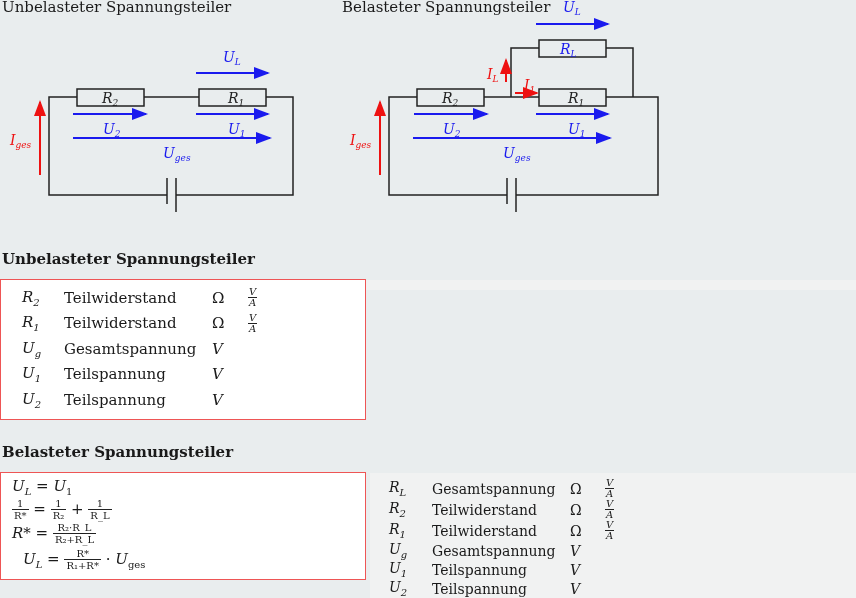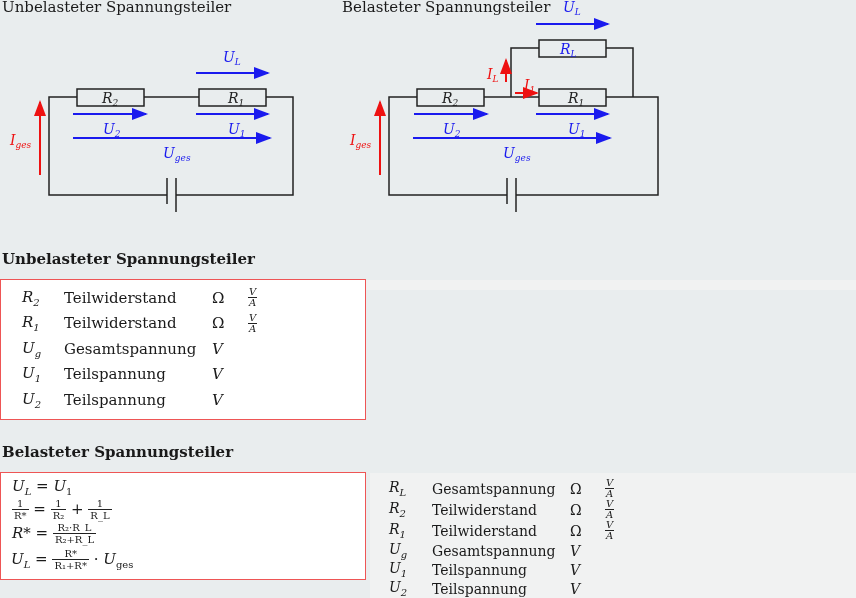--- a/index.html
+++ b/index.html
@@ -157,21 +157,21 @@
     <span>=</span>
     <span class="frac"><span class="n">1</span><span class="d">R₂</span></span>
     <span>+</span>
     <span class="frac"><span class="n">1</span><span class="d">R_L</span></span>
   </div>
   <div class="eq" style="position:absolute;left:11px;top:49px;">
     <i>R*</i>
     <span>=</span>
     <span class="frac"><span class="n">R₂·R_L</span><span class="d">R₂+R_L</span></span>
   </div>
-  <div class="eq" style="position:absolute;left:10px;top:75px;">
+  <div class="eq" style="position:absolute;left:22px;top:75px;">
     <i>U</i><sub style="font-size:10px;font-style:italic">L</sub>
     <span>=</span>
     <span class="frac"><span class="n">R*</span><span class="d">R₁+R*</span></span>
     <span>·</span>
     <i>U</i><sub style="font-size:10px">ges</sub>
   </div>
 </div>
 <div class="abs strip" style="left:370px;top:473px;width:486px;height:125px;">
   <table class="defs defs2" style="position:absolute;left:19px;top:5px;">
     <tbody id="tbl-loaded">

